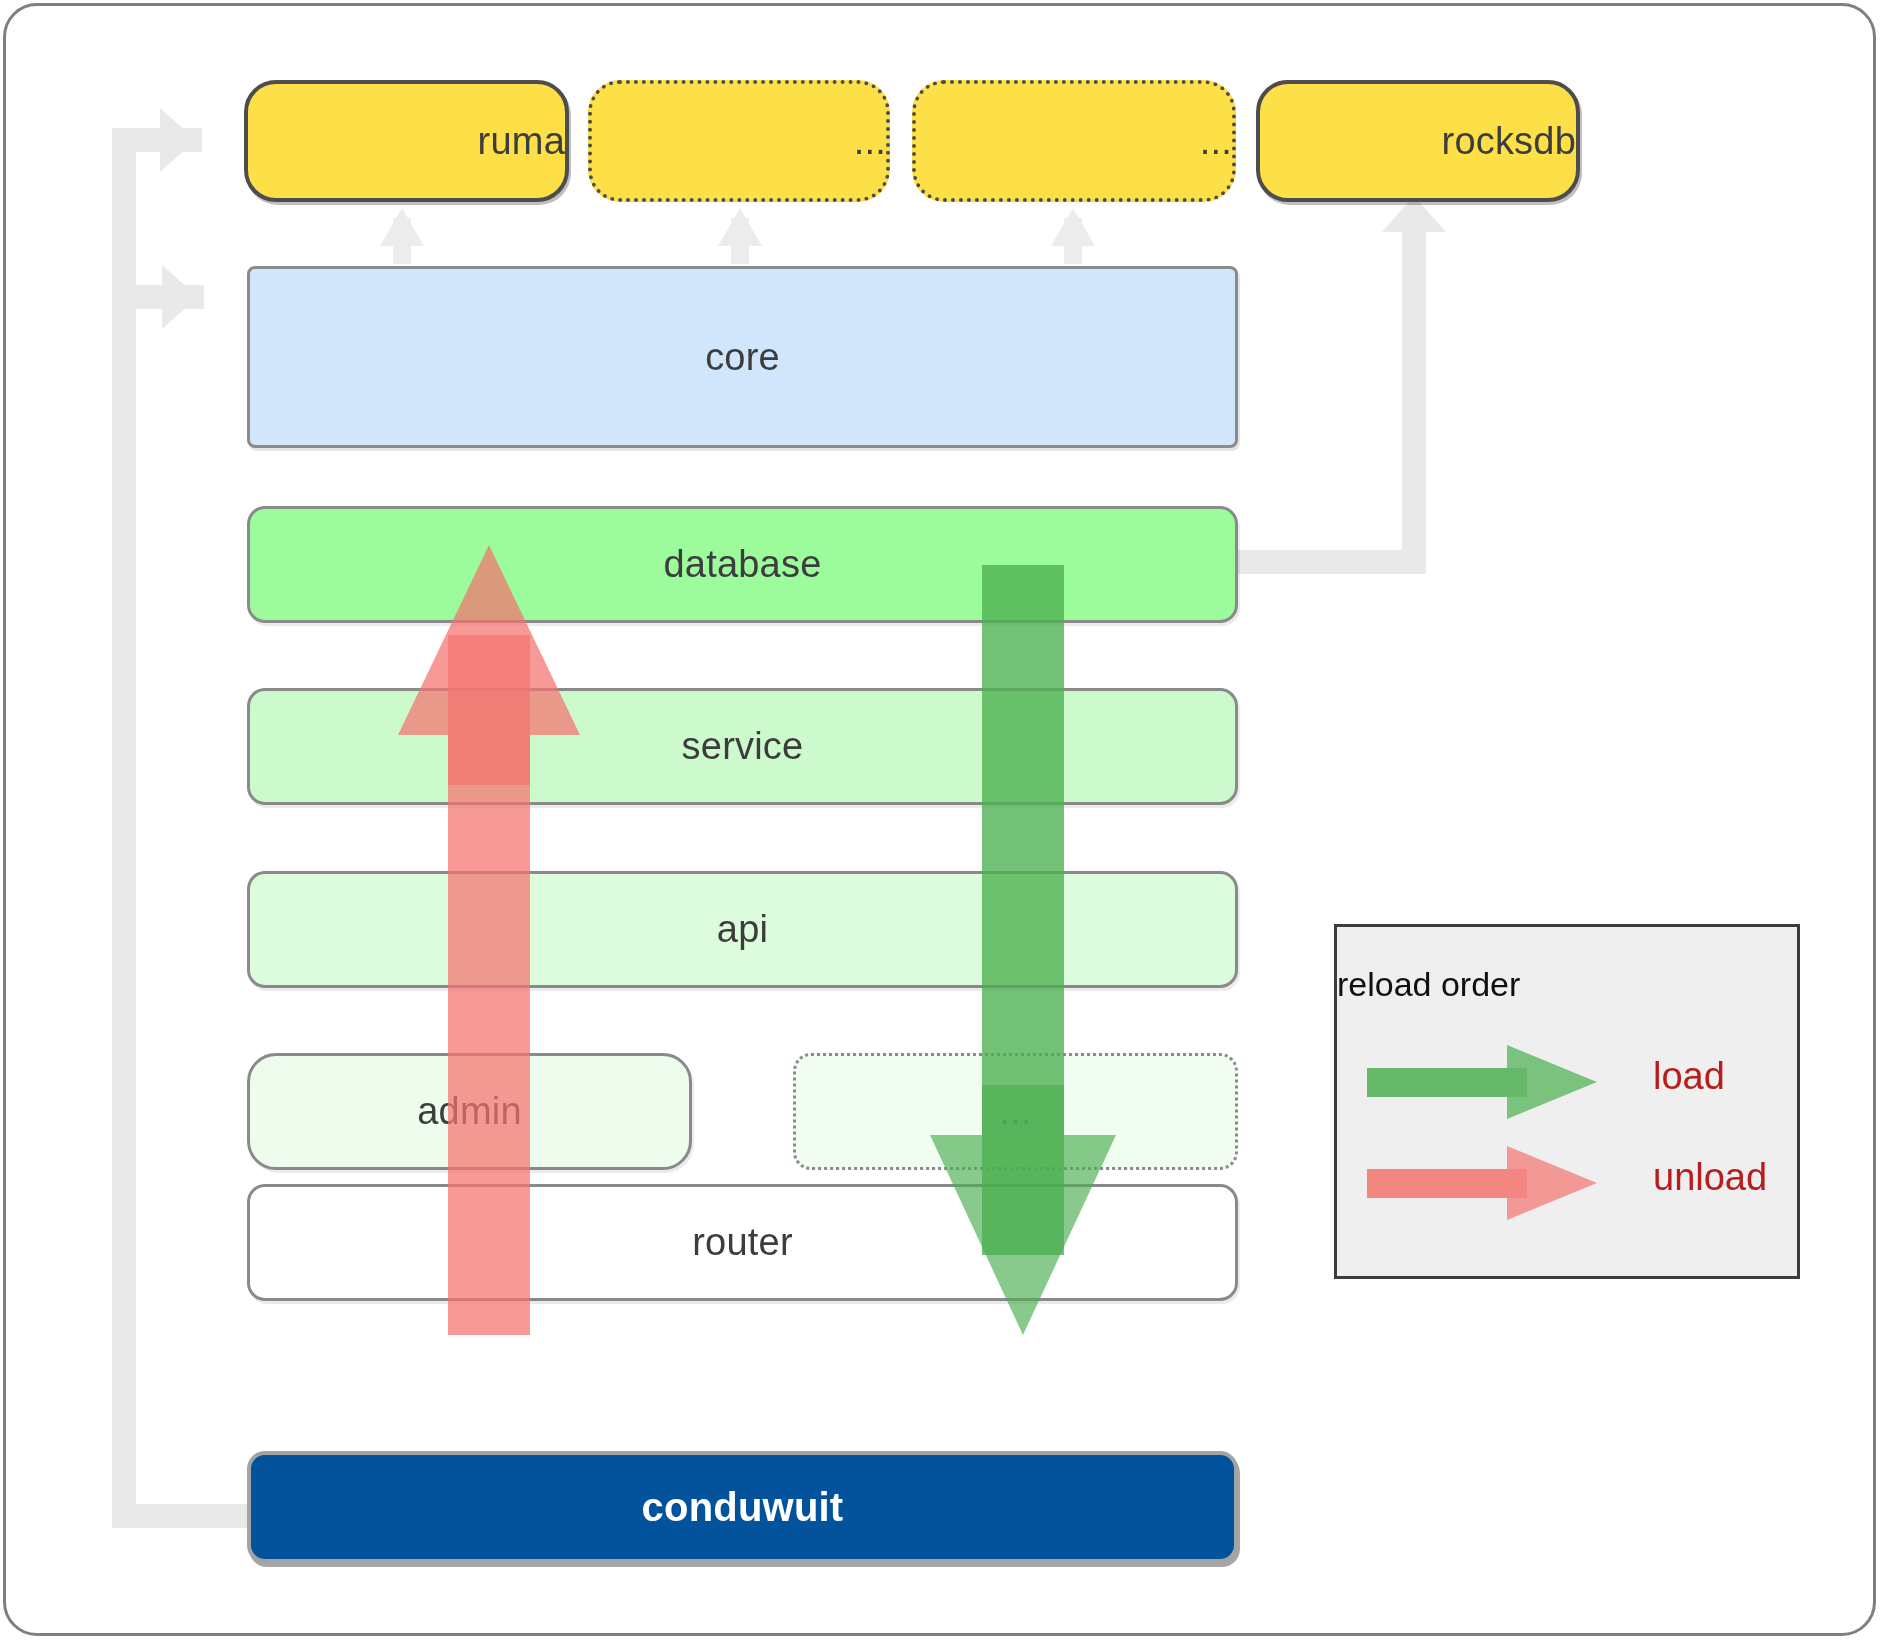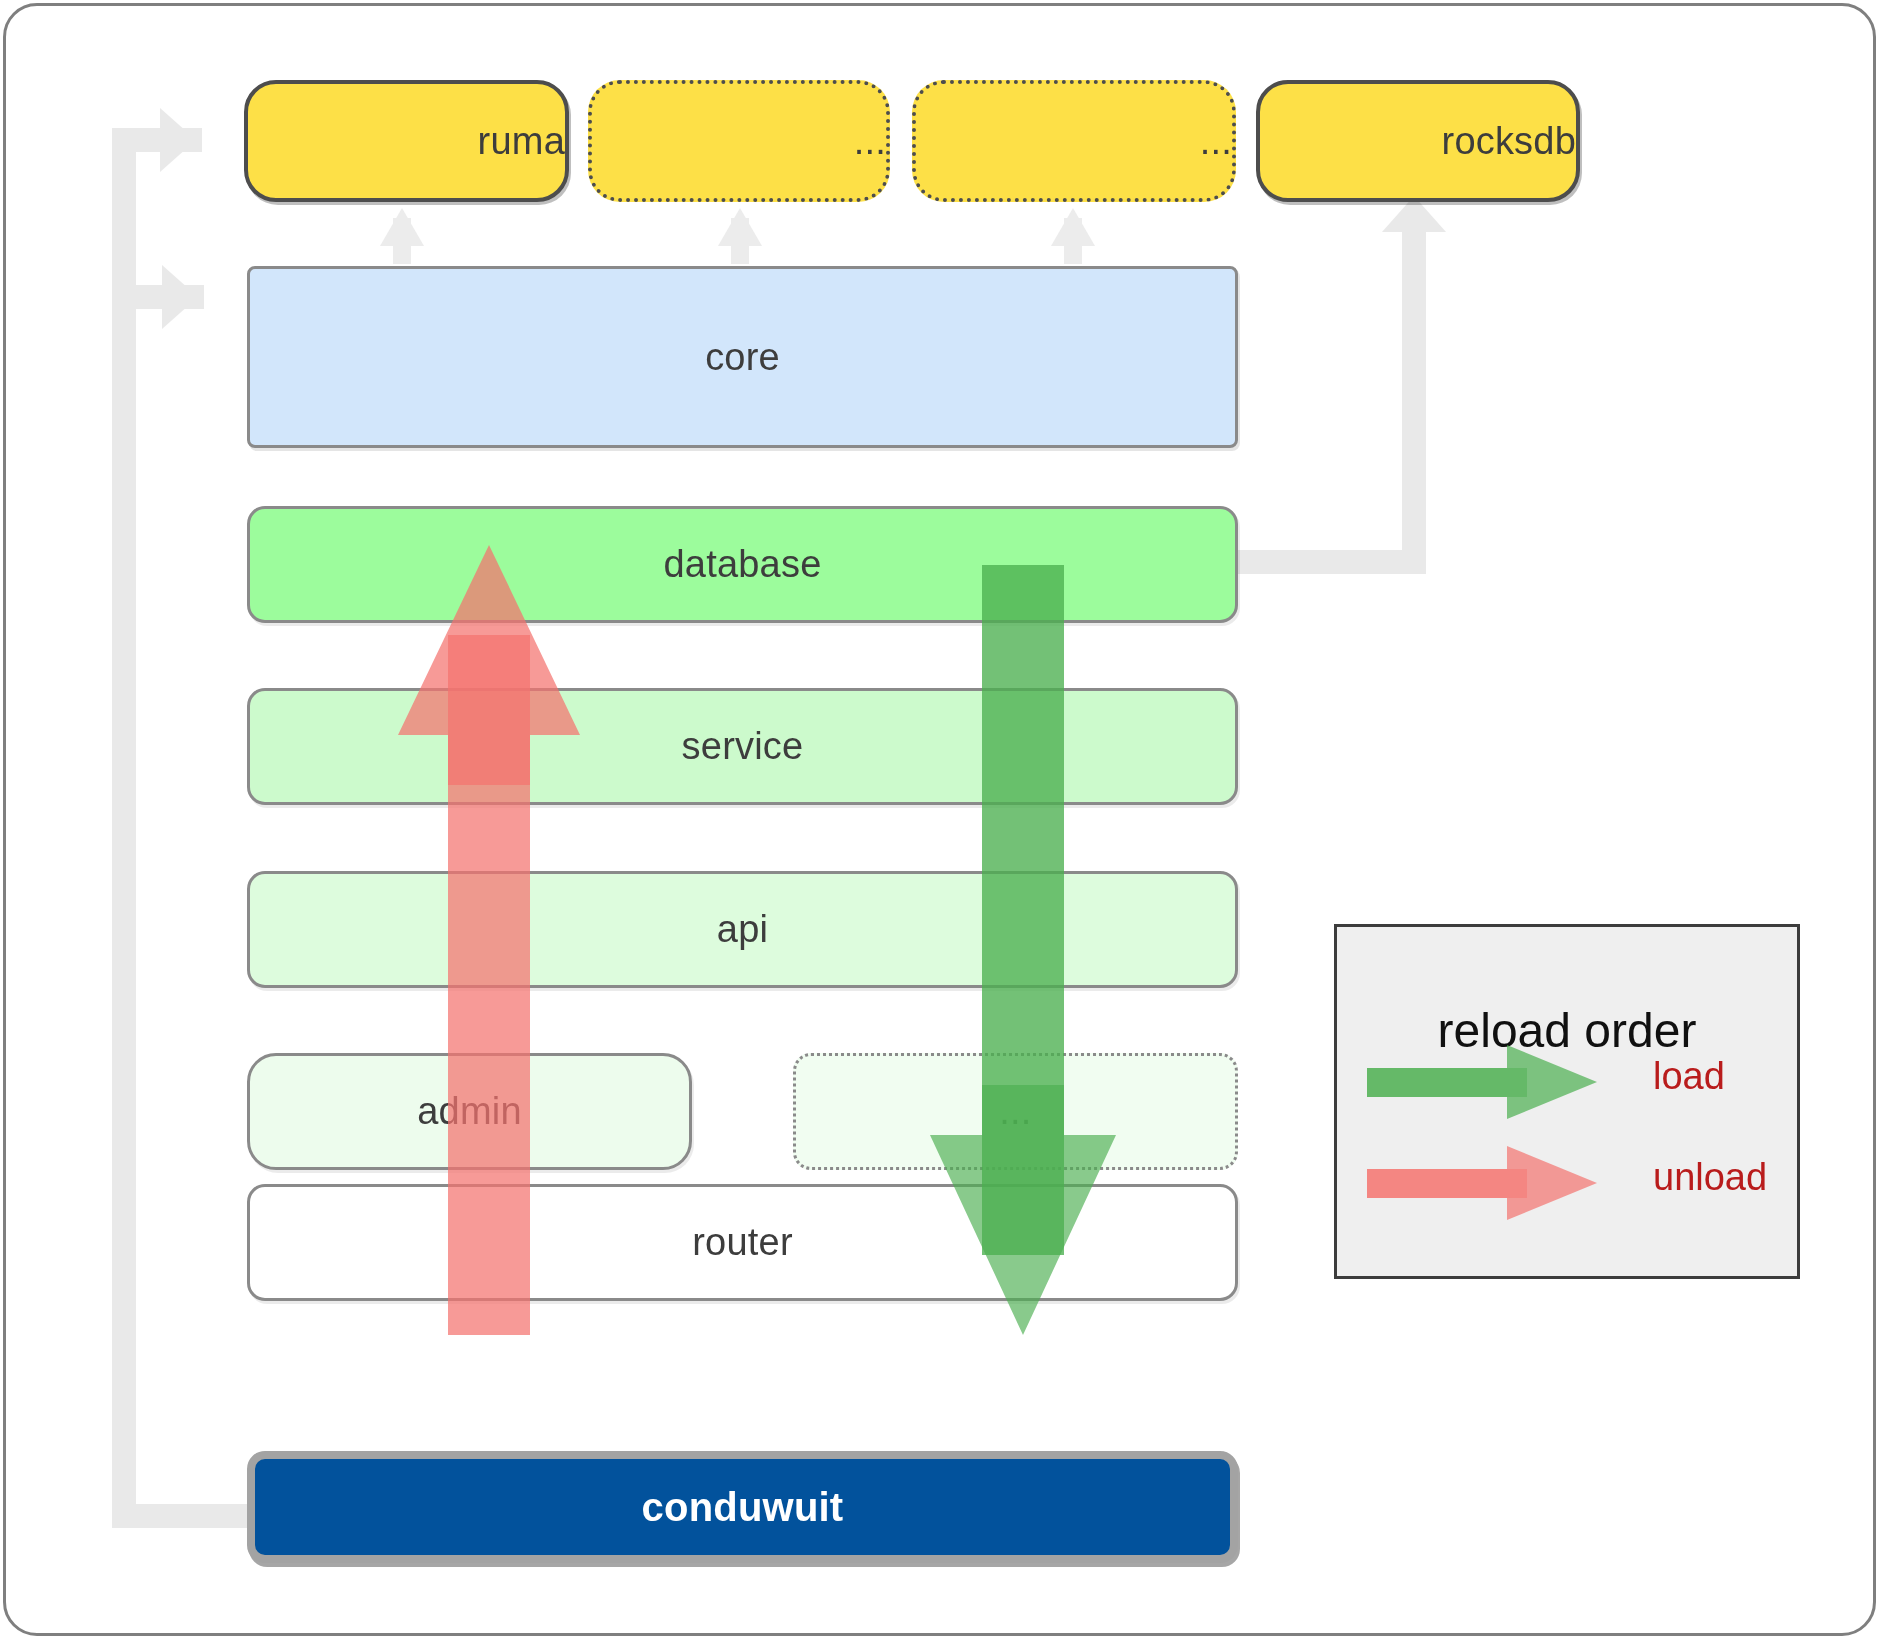--- a/index.html
+++ b/index.html
@@ -69,21 +69,21 @@
   .layer {
     border: 3px solid #8a8a8a;
     border-radius: 18px;
     box-shadow: 2px 3px 0 rgba(0,0,0,.08);
   }
   .layer.dotted { border: 3px dotted #8a8a8a; box-shadow: none; }
 
   
   .root-box {
     background: #02529c;
-    border: 8px solid #a3a3a3;
+    border: 4px solid #a3a3a3;
     border-radius: 18px;
     color: #ffffff;
     font-weight: 700;
     box-shadow: 2px 4px 0 rgba(0,0,0,.35);
   }
 
   
   .grey { position: absolute; background: #e9e9e9; z-index: 1; }
   .grey-arrow-r {
     position: absolute;
@@ -125,24 +125,22 @@
   .legend {
     position: absolute;
     box-sizing: border-box;
     background: #efefef;
     border: 3px solid #3c3c3c;
     z-index: 9;
   }
   .legend-title {
     position: absolute;
     width: 100%;
-    text-align: center;
-    font-size: 48px;
+    font-size: 34px;
     color: #101010;
-    margin-top: 38px;
   }
   .legend-row-label {
     position: absolute;
     font-size: 38px;
     color: #b91c1c;
   }
 </style>
 </head>
 <body>
 

